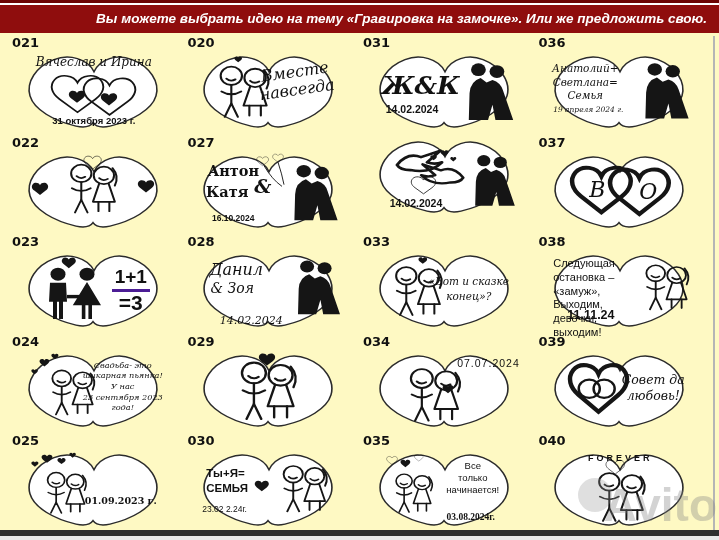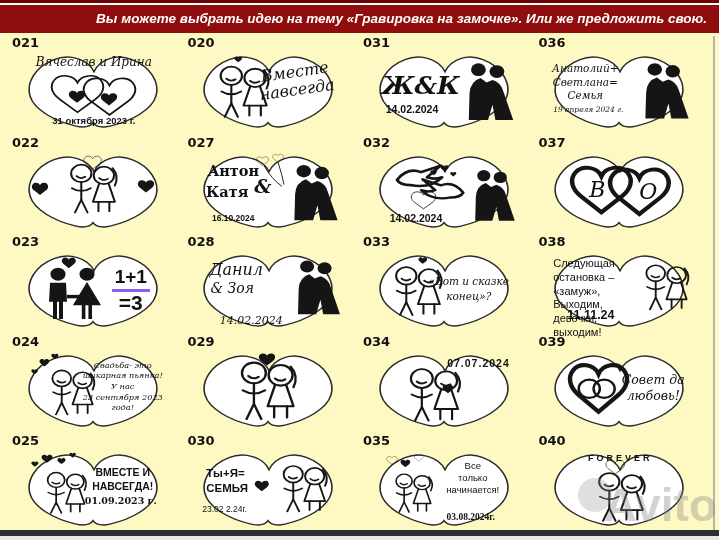--- a/index.html
+++ b/index.html
@@ -29,21 +29,21 @@
 
   .txt{position:absolute;white-space:pre-line;color:#111;}
   .script{font-family:"DejaVu Serif",serif;font-style:italic;}
   .caps{font-family:"Liberation Sans",sans-serif;font-weight:bold;}
 
   
   .c021 .t1{top:4px;left:0;right:0;text-align:center;font-size:12px;}
   .c021 .t2{bottom:7px;left:0;right:0;text-align:center;font-weight:bold;font-size:9.5px;}
   .c023 .frac{position:absolute;left:84px;top:16px;width:56px;text-align:center;}
   .c023 .t1{position:static;display:inline-block;font:bold 19px "Liberation Sans",sans-serif;
-            border-bottom:3px solid #8b5cf6;padding:0 3px 1px;}
+            border-bottom:3px solid #4c1d95;padding:0 3px 1px;}
   .c023 .t2{position:static;display:block;font:bold 21px "Liberation Sans",sans-serif;line-height:22px;}
   .c024 .t1{right:2px;top:10px;width:88px;font-size:8.2px;text-align:center;line-height:1.3;}
   .c025 .t1{left:66px;top:17px;width:76px;font-size:10.5px;line-height:1.25;text-align:center;}
   .c025 .t2{left:62px;top:46px;width:80px;font-size:9.5px;font-weight:bold;text-align:center;
             font-family:"DejaVu Serif",serif;}
   .c026 .t1{left:60px;top:12px;width:84px;font-size:16px;text-align:center;line-height:1.15;
             transform:rotate(-8deg);}
   .c027 .t1{left:10px;top:11px;width:58px;font-size:14.5px;font-weight:bold;text-align:center;
             font-family:"DejaVu Serif",serif;}
   .c027 .t2{left:4px;top:32px;width:58px;font-size:14.5px;font-weight:bold;text-align:center;
@@ -52,21 +52,21 @@
   .c027 .t4{left:10px;top:62px;width:58px;font-size:8.5px;font-weight:bold;text-align:center;}
   .c028 .t1{left:6px;top:10px;width:72px;font-size:16px;text-align:center;}
   .c028 .t2{left:0;top:30px;width:76px;font-size:14px;text-align:center;}
   .c028 .t3{left:22px;bottom:5px;width:70px;font-size:11px;text-align:center;}
   .c030 .t1{left:12px;top:17px;font-size:11.5px;line-height:1.3;}
   .c030 .t2{left:8px;top:55px;font-size:8.5px;}
   .c031 .t1{left:12px;top:4px;font-size:25px;font-weight:bold;margin-top:16px;}
   .c031 .t2{left:16px;top:52px;font-size:10.5px;font-weight:bold;}
   .c032 .t1{left:20px;bottom:9px;font-size:10.5px;font-weight:bold;}
   .c033 .t1{left:54px;top:24px;width:90px;font-size:10.5px;text-align:center;line-height:1.4;}
-  .c034 .t1{right:10px;top:7px;font-size:10.5px;font-weight:bold;letter-spacing:1px;}
+  .c034 .t1{right:0;top:7px;font-size:10.5px;font-weight:normal;letter-spacing:1px;}
   .c035 .t1{left:70px;top:11px;width:66px;font-size:9.5px;text-align:center;line-height:1.25;}
   .c035 .t2{left:60px;bottom:9px;width:82px;font-size:9.5px;font-weight:bold;text-align:center;
             font-family:Liberation Serif, serif;}
   .c036 .t1{left:2px;top:11px;width:76px;font-size:10.5px;text-align:center;line-height:1.3;}
   .c036 .t2{left:6px;top:54px;width:74px;font-size:7.5px;text-align:center;}
   .c037 .t1{left:44px;top:26px;font-size:22px;}
   .c037 .t2{left:94px;top:28px;font-size:22px;}
   .c038 .t1{left:8px;top:7px;width:78px;font-size:11px;line-height:1.25;}
   .c038 .t2{left:22px;top:58px;font-size:12.5px;font-weight:bold;}
   .c039 .t1{left:74px;top:22px;width:68px;font-size:12.5px;text-align:center;line-height:1.3;}
@@ -193,22 +193,20 @@
       <div class="num">025</div>
       <div class="lock">
         <svg class="art" viewBox="0 0 150 95" preserveAspectRatio="none">
           <use href="#lockpath" class="lp"></use>
           <use href="#doodle" transform="translate(20,24) scale(0.66)"></use>
           <use href="#heart" class="f" transform="translate(22,6) scale(0.2)"></use>
           <use href="#heart" class="f" transform="translate(38,10) scale(0.15)"></use>
           <use href="#heart" class="f" transform="translate(12,14) scale(0.13)"></use>
           <use href="#heart" class="f" transform="translate(50,4) scale(0.12)"></use>
         </svg>
-        <div class="txt t1 caps">ВМЕСТЕ И
-НАВСЕГДА!</div>
         <div class="txt t2">01.09.2023 г.</div>
       </div>
     </div>
 
     <div class="cell c026">
       <div class="num">020</div>
       <div class="lock">
         <svg class="art" viewBox="0 0 150 95" preserveAspectRatio="none">
           <use href="#lockpath" class="lp"></use>
           <use href="#doodle" transform="translate(16,14) scale(0.82)"></use>
@@ -280,21 +278,20 @@
         <svg class="art" viewBox="0 0 150 95" preserveAspectRatio="none">
           <use href="#lockpath" class="lp"></use>
           <use href="#sil" transform="translate(84,12) scale(0.74)"></use>
         </svg>
         <div class="txt t1 script">Ж&amp;К</div>
         <div class="txt t2">14.02.2024</div>
       </div>
     </div>
 
     <div class="cell c032">
-      <div class="num">032</div>
       <div class="lock">
         <svg class="art" viewBox="0 0 150 95" preserveAspectRatio="none">
           <use href="#lockpath" class="lp"></use>
           <use href="#dove" transform="translate(24,14) scale(1.5)"></use>
           <use href="#dove" transform="translate(96,30) scale(-1.4,1.4)"></use>
           <use href="#heart" class="o" transform="translate(40,46) scale(0.45,0.42)"></use>
           <use href="#heart" class="f" transform="translate(60,22) scale(0.12)"></use>
           <use href="#heart" class="f" transform="translate(70,16) scale(0.15)"></use>
           <use href="#heart" class="f" transform="translate(80,24) scale(0.11)"></use>
           <use href="#sil" transform="translate(92,20) scale(0.66)"></use>

